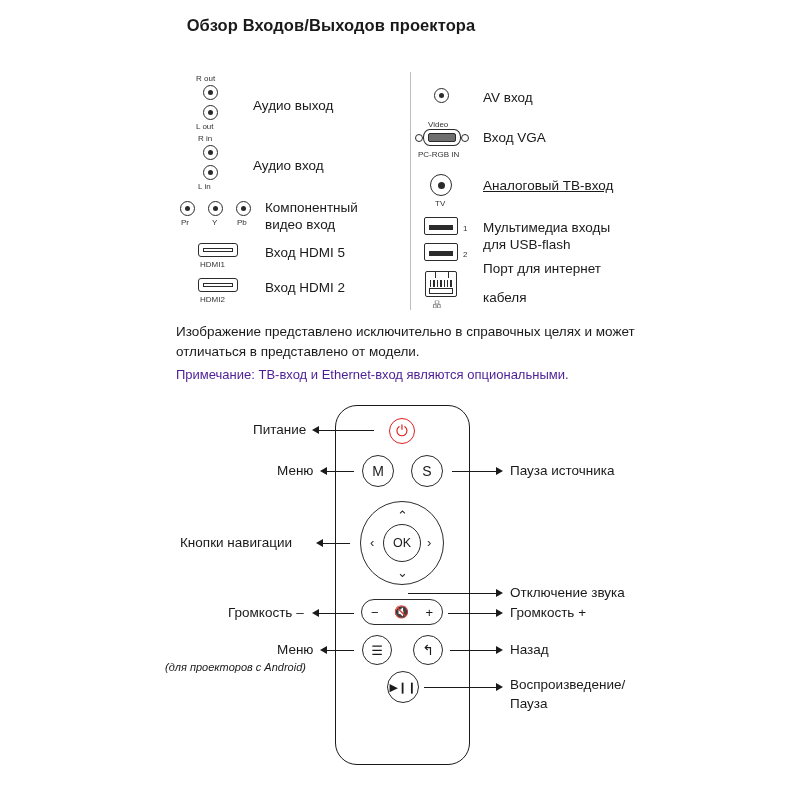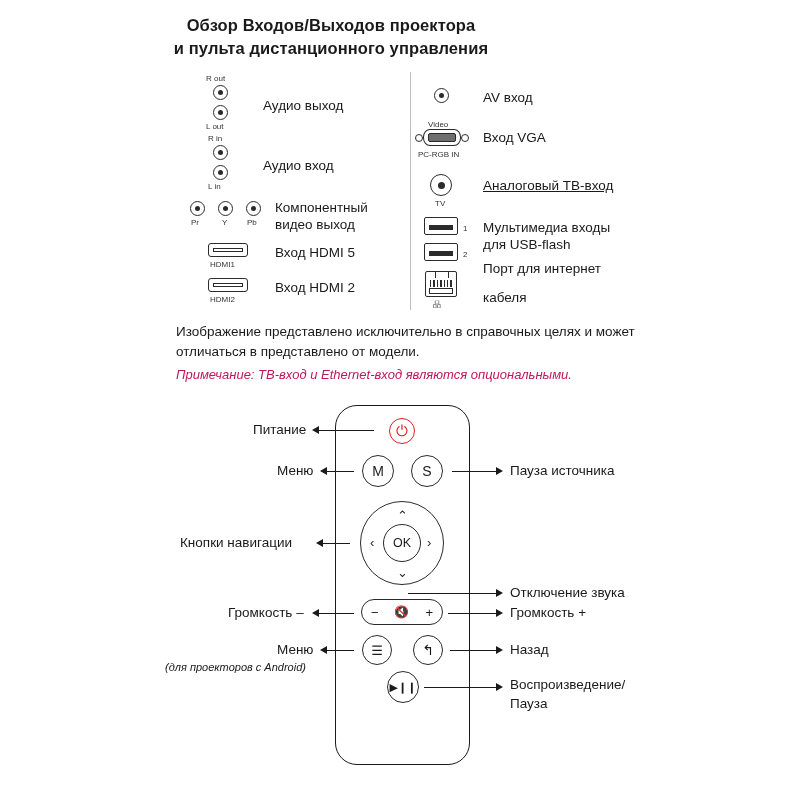--- a/index.html
+++ b/index.html
@@ -31,21 +31,21 @@
   .title div { white-space: nowrap; }
 
   
   .ports {
     position: absolute;
     top: 72px;
     left: 160px;
     width: 500px;
     height: 240px;
   }
-  .col-left  { position: absolute; left: 18px;   top: 0; width: 250px; height: 240px; }
+  .col-left  { position: absolute; left: 8px;   top: 0; width: 250px; height: 240px; }
   .col-right { position: absolute; left: 250px; top: 0; width: 250px; height: 240px; }
 
   .divider {
     position: absolute;
     left: 250px;
     top: 0;
     width: 1px;
     height: 238px;
     background: #bdbdbd;
   }
@@ -216,22 +216,21 @@
   
   .note {
     position: absolute;
     font-size: 13.5px;
     line-height: 20px;
     color: #1a1a1a;
   }
   .note-italic {
     position: absolute;
     font-size: 13px;
-    font-style: italic;
-    color: #be185d;
+    color: #4c1d95;
   }
 
   
   .remote-area {
     position: absolute;
     top: 395px;
     left: 0;
     width: 800px;
     height: 400px;
   }
@@ -332,21 +331,20 @@
     border-bottom: 4.5px solid transparent;
   }
   .arrow-l { border-right: 7px solid #1a1a1a; }
   .arrow-r { border-left: 7px solid #1a1a1a; }
 </style>
 </head>
 <body>
 
 <div class="title">
   <div>Обзор Входов/Выходов проектора</div>
-  <div>и пульта дистанционного управления</div>
 </div>
 
 <div class="ports">
   <div class="divider"></div>
 
   <div class="col-left">
 
     <div class="row">
       <div class="tiny" style="left:28px; top:2px;">R out</div>
       <div class="rca" style="left:35px; top:13px;"></div>
@@ -364,21 +362,21 @@
     </div>
 
     <div class="row">
       <div class="rca" style="left:12px; top:129px;"></div>
       <div class="rca" style="left:40px; top:129px;"></div>
       <div class="rca" style="left:68px; top:129px;"></div>
       <div class="tiny" style="left:13px; top:146px;">Pr</div>
       <div class="tiny" style="left:44px; top:146px;">Y</div>
       <div class="tiny" style="left:69px; top:146px;">Pb</div>
       <div class="lbl" style="left:97px; top:127px;">Компонентный</div>
-      <div class="lbl" style="left:97px; top:144px;">видео выход</div>
+      <div class="lbl" style="left:97px; top:144px;">видео вход</div>
     </div>
 
     <div class="row">
       <div class="hdmi" style="left:30px; top:171px;"></div>
       <div class="tiny" style="left:32px; top:188px;">HDMI1</div>
       <div class="lbl" style="left:97px; top:172px;">Вход HDMI 5</div>
     </div>
 
     <div class="row">
       <div class="hdmi" style="left:30px; top:206px;"></div>

